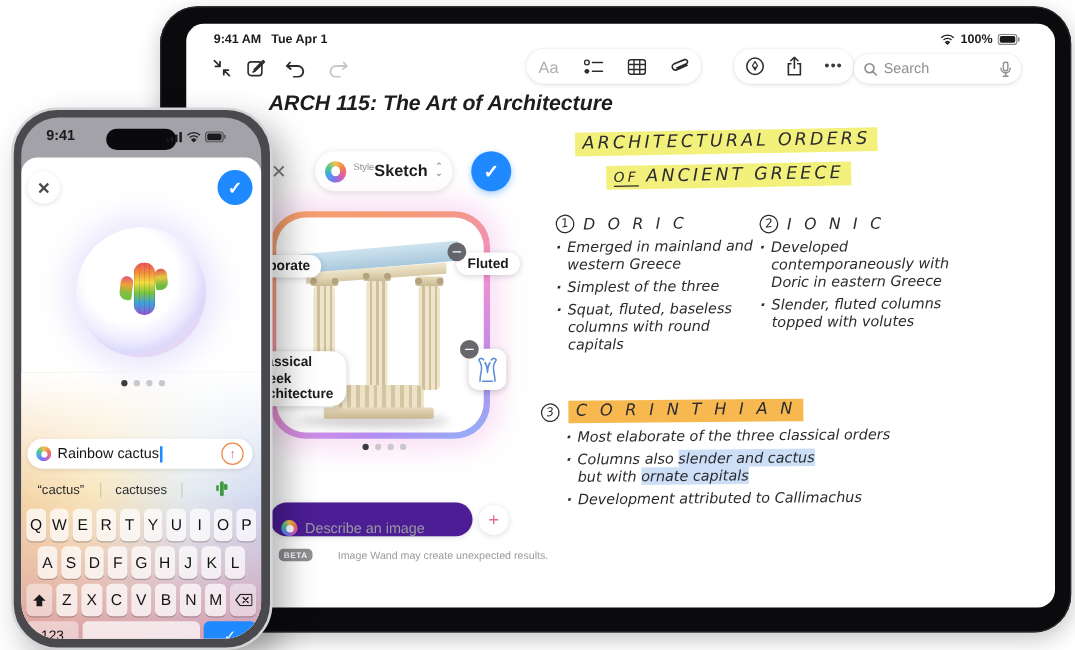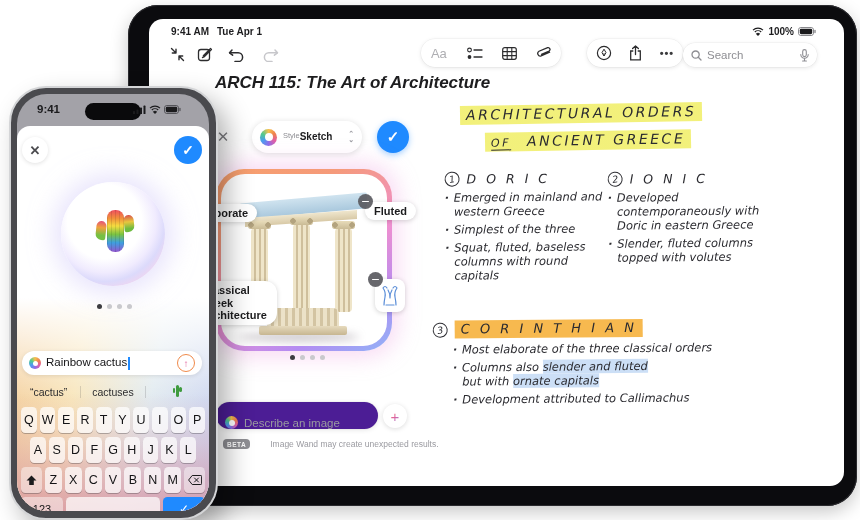--- a/index.html
+++ b/index.html
@@ -29,42 +29,42 @@
                  display:flex; align-items:center; padding:0 8px; gap:5px; }
   .search-pill .ph { flex:1; font-size:11.5px; color:#8e8e93; }
   .note-title { position:absolute; left:66px; top:54px; font-size:17px; font-weight:700; color:#1d1d1f;font-style:italic; }
 
   
   .hw { font-family:"DejaVu Sans",sans-serif; font-style:italic; color:#2b2b30; }
   .hw-head { position:absolute; font-size:14px; letter-spacing:2.5px; white-space:nowrap; transform:rotate(-1deg); }
   .hl-y { background:linear-gradient(0deg, rgba(240,238,100,.85), rgba(240,238,100,.85)); padding:1px 6px 2px; }
   .hl-o { background:rgba(246,177,60,.9); padding:1px 6px 2px; }
   .hl-b { background:rgba(201,221,245,.95); }
-  .of-underline { border-bottom:1.5px solid #2b2b30; font-size:11px; margin-right:16px; }
+  .of-underline { border-bottom:1.5px solid #2b2b30; font-size:11px; margin-right:6px; }
   .hw-col { position:absolute; transform:rotate(-.5deg); }
   .hw-secname { font-size:12.5px; letter-spacing:3px; margin-bottom:4px; display:flex; align-items:center; gap:7px; }
   .circ-num { display:inline-flex; align-items:center; justify-content:center; width:15px; height:15px;
               border:1.3px solid #2b2b30; border-radius:50%; font-size:9.5px; letter-spacing:0; font-style:italic;
               transform:rotate(-8deg); flex:0 0 auto; }
   .hw-bullet { font-size:11.5px; line-height:1.22; margin-bottom:4px; padding-left:9px; position:relative; }
   .hw-bullet::before { content:"·"; position:absolute; left:0; top:0; font-weight:700; }
   .cor-bullets { font-size:12px; line-height:1.25; }
 
   
   .iw-close { position:absolute; left:64px; top:108px; width:20px; height:20px; color:#7c7c80;
               font-size:15px; display:flex; align-items:center; justify-content:center; }
   .style-pill { position:absolute; left:103px; top:102px; width:110px; height:32px; background:#fff;
                 border-radius:16px; box-shadow:0 1px 6px rgba(0,0,0,.14); display:flex; align-items:center;
                 padding:0 8px; gap:6px; }
   .swirl { width:17px; height:17px; border-radius:50%;
            background:conic-gradient(#f6c14d,#ef7f4e,#e05fa8,#8e6de8,#4d9df0,#4fc98f,#f6c14d); position:relative; }
   .swirl::after { content:""; position:absolute; inset:4.5px; background:#fff; border-radius:50%; }
   .style-txt { display:flex; line-height:1.05; flex:1; }
   .style-label { font-size:7.5px; color:#8e8e93; }
-  .style-value { font-size:10px; font-weight:700; color:#1c1c1e; }
+  .style-value { font-size:13px; font-weight:700; color:#1c1c1e; }
   .chev { display:flex; flex-direction:column; color:#9a9aa0; font-size:7px; line-height:.8; font-weight:700; }
   .iw-check { position:absolute; left:228px; top:102px; width:32px; height:32px; border-radius:50%;
               background:#1f8aff; color:#fff; font-size:15px; font-weight:700; display:flex;
               align-items:center; justify-content:center; box-shadow:0 2px 6px rgba(31,138,255,.4); }
   .iw-card-ring { position:absolute; left:67px; top:150px; width:176px; height:182px; border-radius:28px;
                   padding:5px; background:linear-gradient(150deg,#f7a06b 0%,#f59a7a 25%,#ef8fd0 55%,#b48cf2 80%,#8fb4f7 100%);
                   box-shadow:0 0 22px 6px rgba(236,150,220,.35); }
   .iw-card { width:100%; height:100%; border-radius:24px; background:#fff; position:relative; overflow:hidden; }
   
   .temple-slab { position:absolute; left:18px; top:24px; width:128px; height:16px;
@@ -303,21 +303,21 @@
           </div>
       </div>
 
       <div class="hw hw-col" style="left:284px; top:300px; width:400px;">
         <div class="hw-secname" style="font-size:13px;">
           <span class="circ-num">3</span>
           <span class="hl-o">C O R I N T H I A N</span>
         </div>
         <div class="cor-bullets" style="margin-left:20px; width:370px;">
           <div class="hw-bullet">Most elaborate of the three classical orders</div>
-          <div class="hw-bullet"><span>Columns also </span><span class="hl-b">slender and fluted</span><br><span>but with </span><span class="hl-b">ornate capitals</span></div>
+          <div class="hw-bullet"><span>Columns also </span><span class="hl-b">slender and cactus</span><br><span>but with </span><span class="hl-b">ornate capitals</span></div>
           <div class="hw-bullet">Development attributed to Callimachus</div>
         </div>
       </div>
 
       <div class="iw-close">✕</div>
       <div class="style-pill">
         <span class="swirl"></span>
         <span class="style-txt">
           <span class="style-label">Style</span>
           <span class="style-value">Sketch</span>

